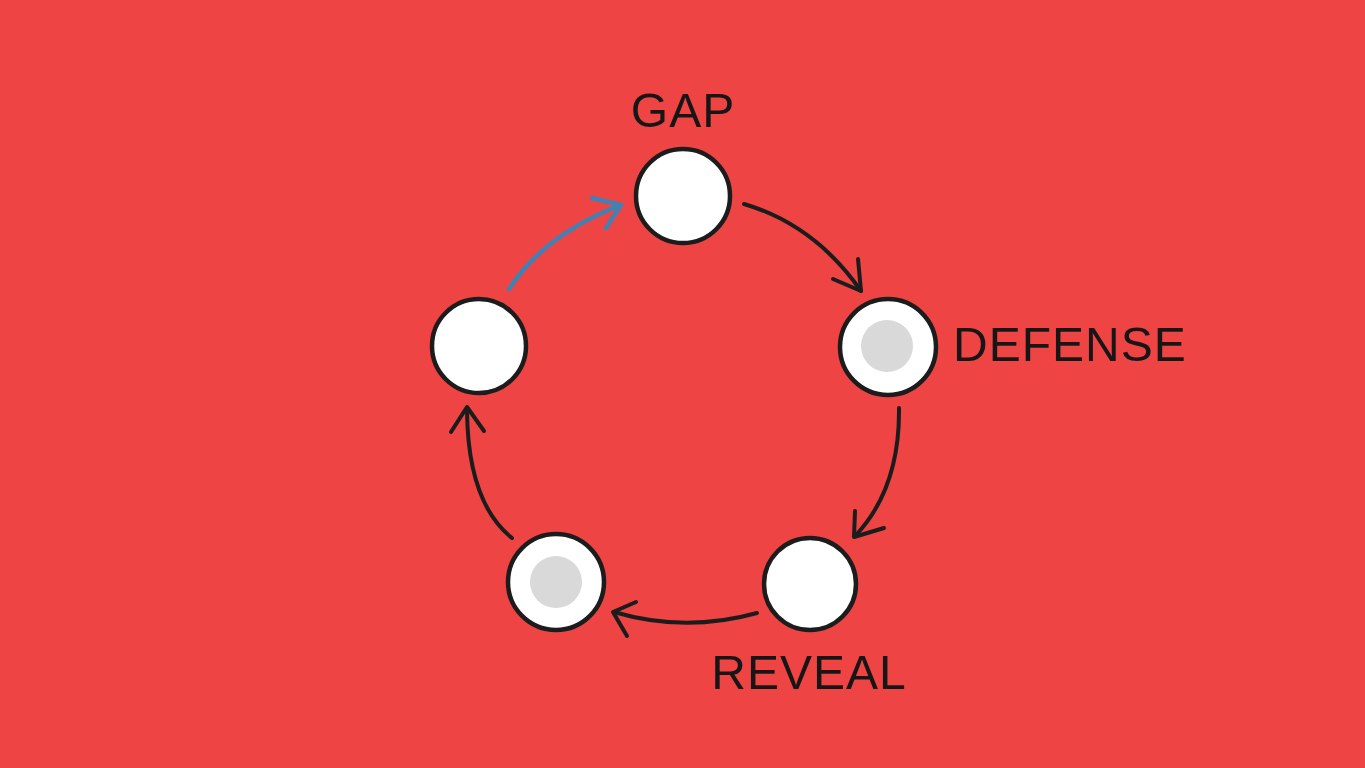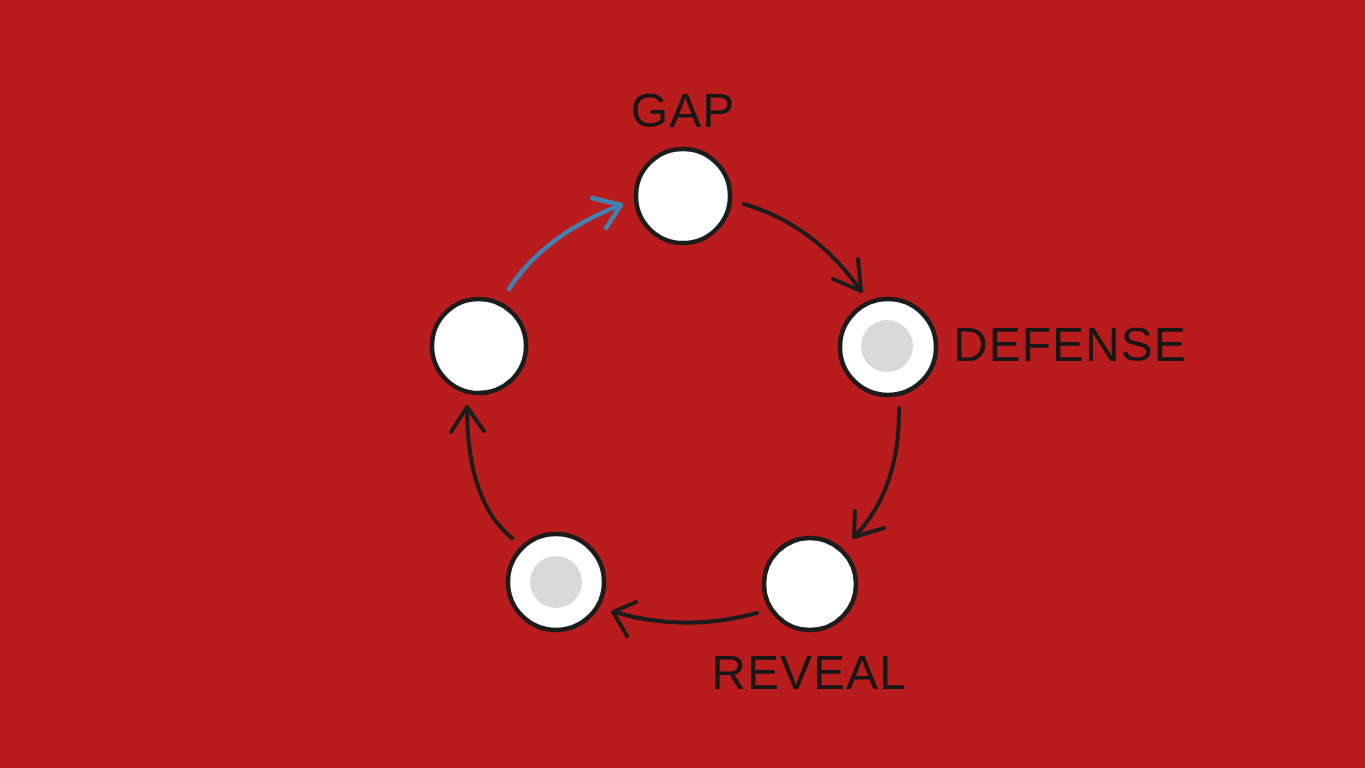--- a/index.html
+++ b/index.html
@@ -8,21 +8,21 @@
     width: 1365px;
     height: 768px;
     background: #ffffff;
     overflow: hidden;
     font-family: "Liberation Sans", sans-serif;
   }
   .canvas-wrap {
     position: relative;
     width: 1365px;
     height: 768px;
-    background: #b91c1c;
+    background: #ef4444;
   }
   svg { display: block; }
   .ink {
     stroke: #1c1c1c;
     fill: none;
     stroke-linecap: round;
     stroke-linejoin: round;
   }
   .node-circle {
     stroke-width: 4.5;

